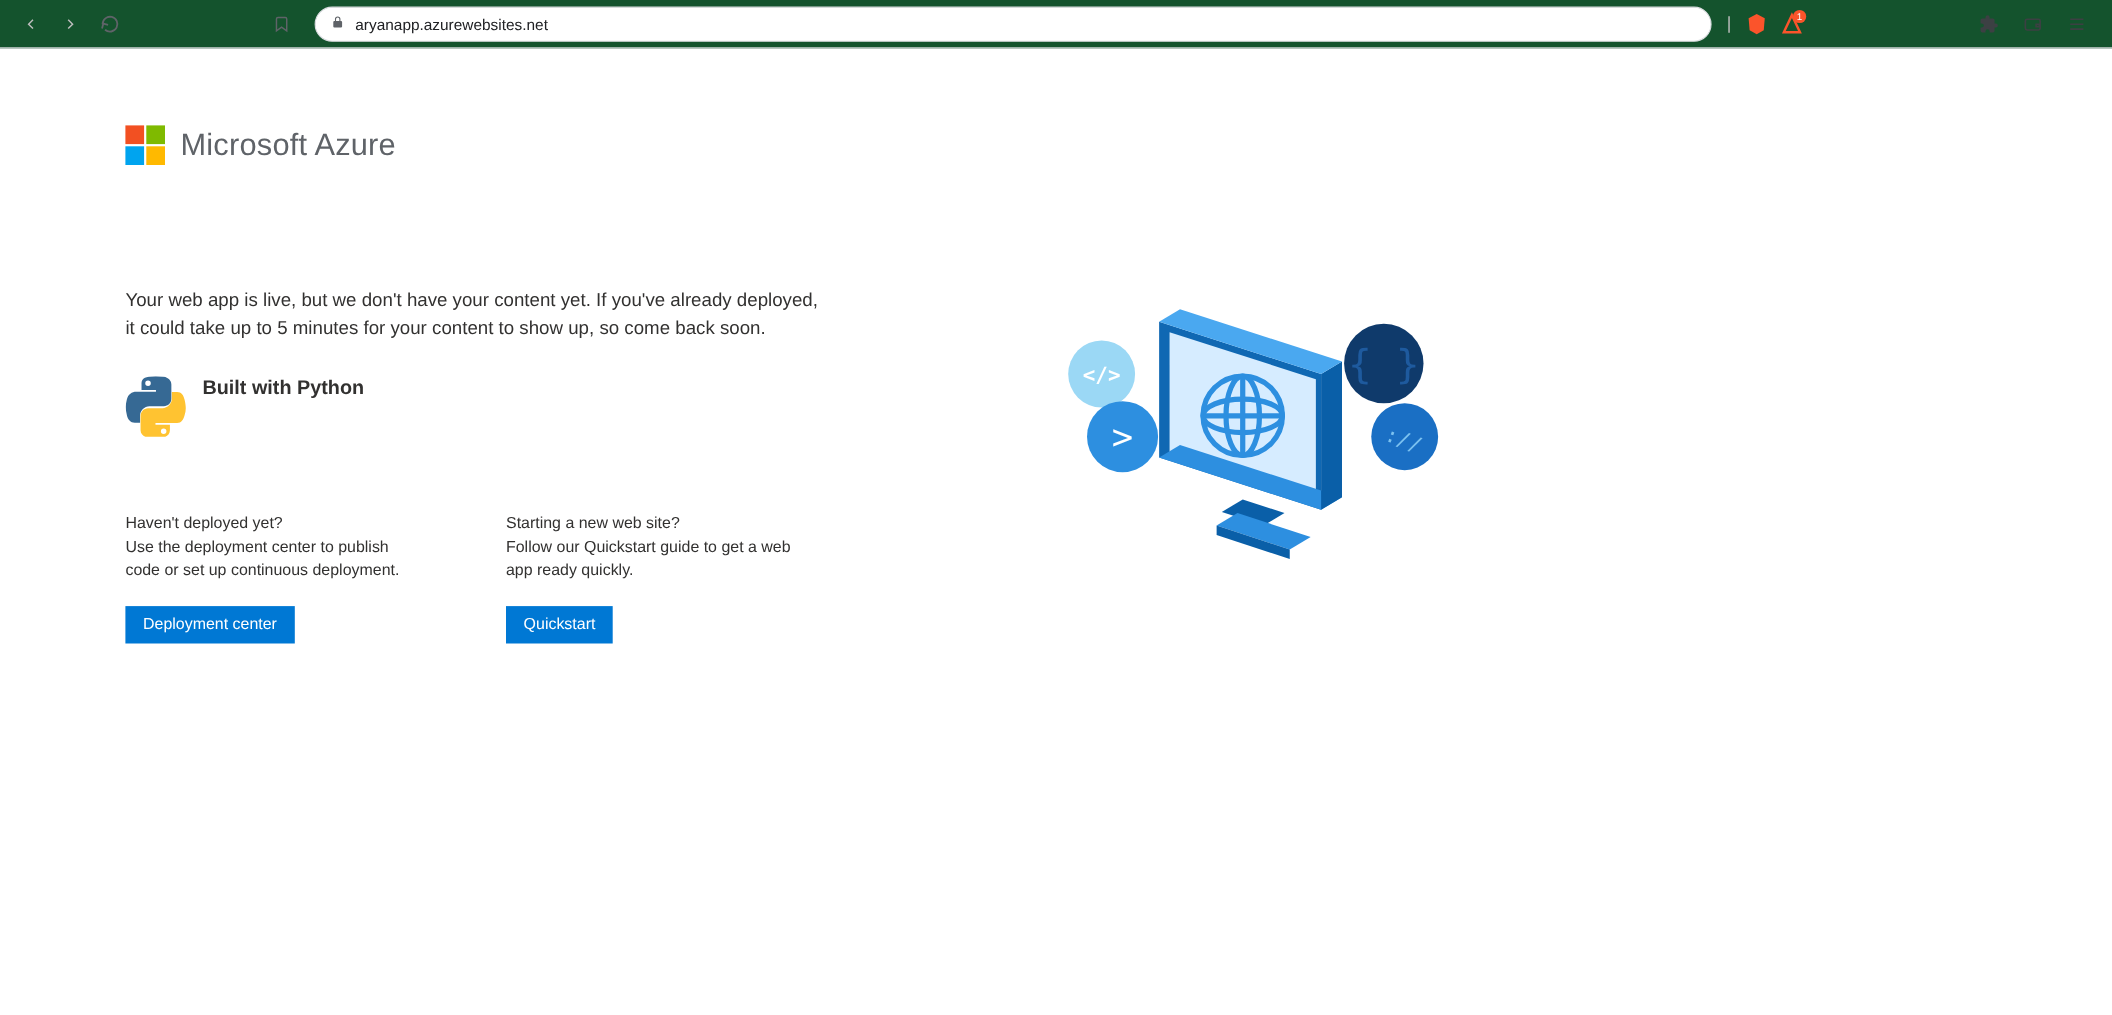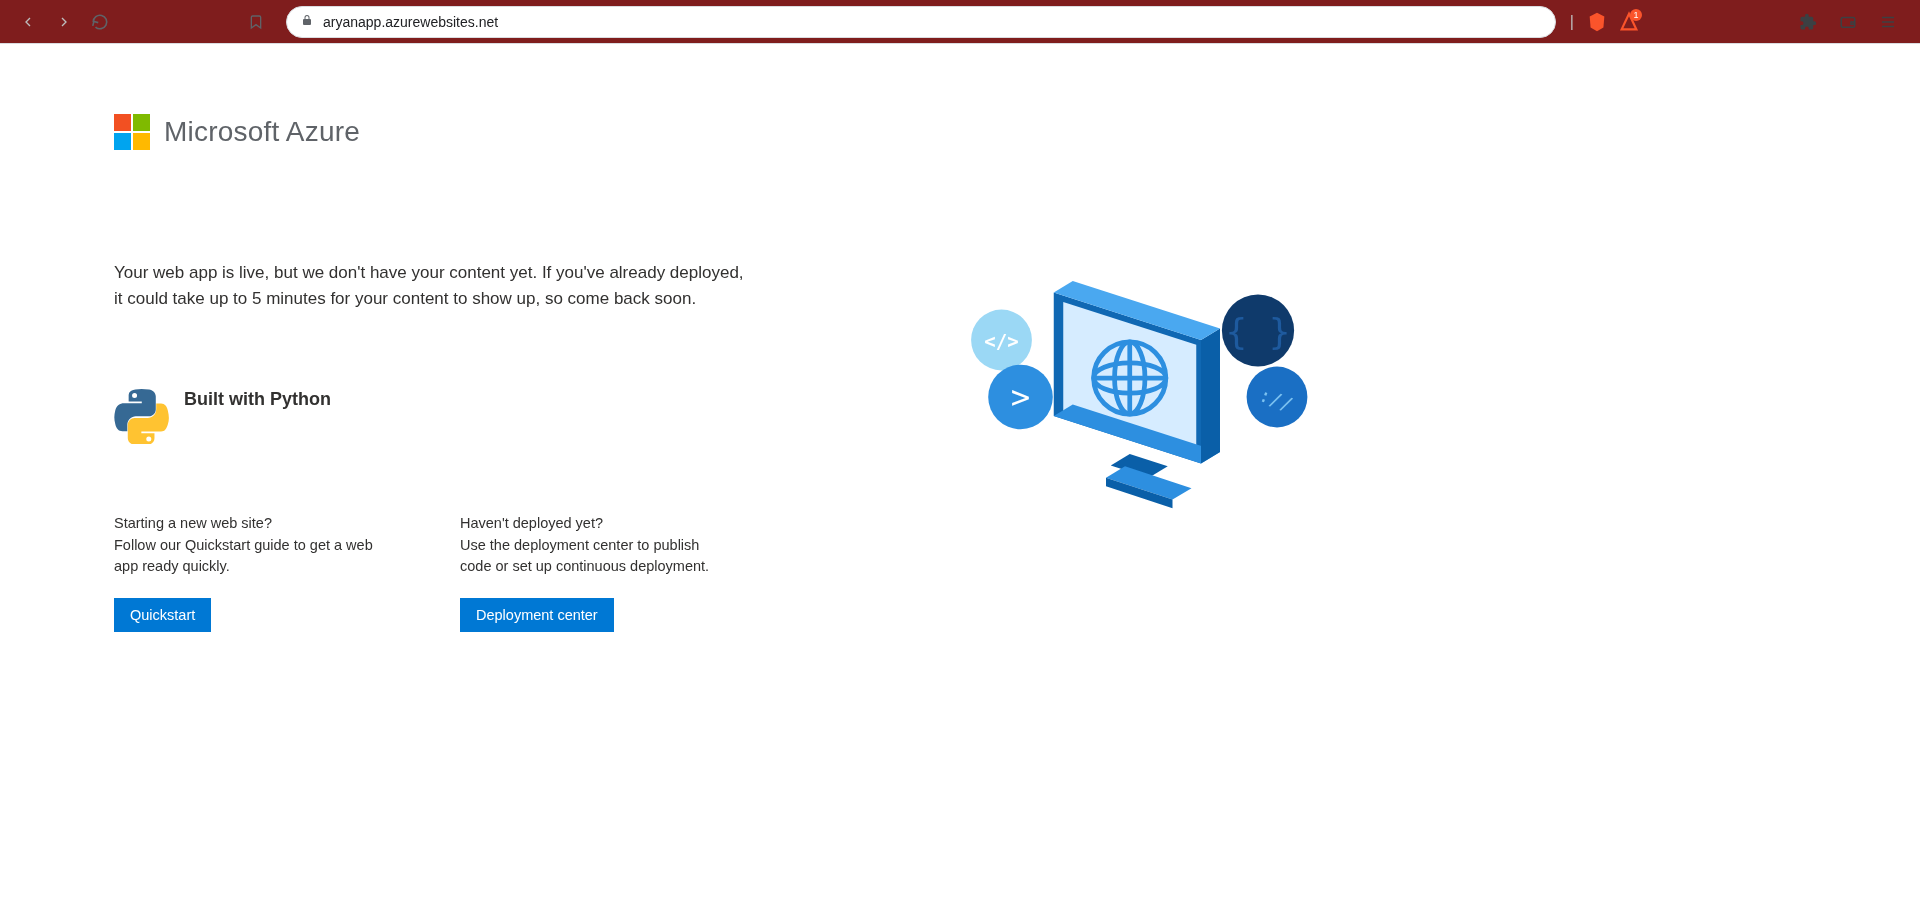--- a/index.html
+++ b/index.html
@@ -1,19 +1,19 @@
 <!DOCTYPE html>
 <html><head>
 <meta charset="utf-8">
 <style>
 * { margin: 0; padding: 0; box-sizing: border-box; }
 body { font-family: "Segoe UI", -apple-system, sans-serif; background: #fff; color: #323130; width: 1920px; }
 
 
-.browser-bar { height: 44px; background: #7f1d1d; display: flex; align-items: center; padding: 0 12px; border-bottom: 1px solid #dadce0; gap: 4px; }
+.browser-bar { height: 44px; background: #14532d; display: flex; align-items: center; padding: 0 12px; border-bottom: 1px solid #dadce0; gap: 4px; }
 .nav-btn { width: 32px; height: 32px; display: flex; align-items: center; justify-content: center; border-radius: 50%; color: #5f6368; cursor: pointer; font-size: 16px; }
 .nav-btn.disabled { color: #bdbdbd; cursor: default; }
 .bookmark-btn { width: 32px; height: 32px; display:flex; align-items:center; justify-content:center; color:#5f6368; margin-left: 120px; cursor:pointer; }
 .url-wrap { flex:1; background:#fff; border-radius:18px; height:32px; display:flex; align-items:center; padding:0 14px; margin:0 10px; gap:10px; color:#202124; font-size:14px; border:1px solid #dadce0; }
 .lock-icon { color:#5f6368; font-size:12px; }
 .brave-icon { width:22px; height:22px; color:#fb542b; margin-left:8px; }
 .brave-shield { width:22px; height:22px; position:relative; color:#fb542b; margin-left:6px; }
 .brave-shield .badge { position:absolute; top:-2px; right:-2px; background:#fb542b; color:#fff; font-size:9px; border-radius:8px; width:12px; height:12px; display:flex; align-items:center; justify-content:center; }
 .ext-area { display:flex; align-items:center; gap:12px; margin-left: 150px; padding-right: 6px; }
 .ext-btn { width:28px; height:28px; display:flex; align-items:center; justify-content:center; color:#3c4043; cursor:pointer; }
@@ -24,21 +24,21 @@
 .ms-squares { width:36px; height:36px; display:grid; grid-template-columns:1fr 1fr; grid-template-rows:1fr 1fr; gap:2px; }
 .ms-squares span:nth-child(1){background:#f25022;}
 .ms-squares span:nth-child(2){background:#7fba00;}
 .ms-squares span:nth-child(3){background:#00a4ef;}
 .ms-squares span:nth-child(4){background:#ffb900;}
 .azure-text { font-size:28px; font-weight:400; color:#5f6368; letter-spacing:0.2px; }
 
 .content-row { display:flex; gap: 140px; align-items:flex-start; }
 .left-col { flex: 0 0 700px; }
 .hero-title { font-size:34px; font-weight:600; line-height:1.25; margin-bottom: 48px; color:#1b1b1b; }
-.hero-para { font-size:17px; line-height:1.55; color:#323130; margin-bottom: 76px; max-width: 640px; }
+.hero-para { font-size:17px; line-height:1.55; color:#323130; margin-bottom: 29px; max-width: 640px; }
 
 .built-row { display:flex; align-items:flex-start; gap:14px; margin-bottom: 70px; }
 .python-icon { width:56px; height:56px; }
 .built-text { font-size:18px; font-weight:600; }
 
 .cta-row { display:flex; gap: 86px; }
 .cta-col { max-width: 260px; }
 .cta-q { font-size:14.5px; color:#323130; margin-bottom:4px; }
 .cta-p { font-size:14.5px; color:#323130; line-height:1.5; margin-bottom:20px; }
 .btn { display:inline-block; background:#0078d4; color:#fff; border:none; padding:9px 16px; font-size:14.5px; cursor:pointer; font-family:inherit; }
@@ -133,28 +133,28 @@
           <svg viewBox="0 0 256 255">
               <path d="M126 0c-10 0-20 1-29 2-26 5-30 14-30 32v23h60v8H45c-18 0-34 11-39 32-6 24-6 39 0 64 4 19 15 32 33 32h22v-29c0-21 18-39 39-39h60c17 0 31-14 31-31V34c0-17-14-29-31-32C148 1 137 0 126 0zM94 18a11 11 0 1 1 0 23 11 11 0 0 1 0-23z" fill="#366994"></path>
               <path d="M193 65v28c0 22-18 40-39 40H94c-17 0-31 15-31 32v60c0 17 15 27 31 32 20 6 39 7 60 0 14-4 31-12 31-32v-23h-60v-8h90c18 0 25-13 31-32 7-20 6-39 0-64-4-18-13-32-31-32h-22zm-34 152a11 11 0 1 1 0 23 11 11 0 0 1 0-23z" fill="#FFC331"></path>
             </svg>
         </span>
         <span class="built-text">Built with Python</span>
       </div>
 
       <div class="cta-row">
         <div class="cta-col">
+          <p class="cta-q">Haven't deployed yet?</p>
+          <p class="cta-p">Use the deployment center to publish code or set up continuous deployment.</p>
+          <button class="btn">Deployment center</button>
+        </div>
+        <div class="cta-col">
           <p class="cta-q">Starting a new web site?</p>
           <p class="cta-p">Follow our Quickstart guide to get a web app ready quickly.</p>
           <button class="btn">Quickstart</button>
-        </div>
-        <div class="cta-col">
-          <p class="cta-q">Haven't deployed yet?</p>
-          <p class="cta-p">Use the deployment center to publish code or set up continuous deployment.</p>
-          <button class="btn">Deployment center</button>
         </div>
       </div>
     </div>
 
     <div class="illus-wrap">
       <svg viewBox="0 0 400 280">
 
         <polygon points="105,30 260,80 260,210 105,160" fill="#1068b3"></polygon>
 
         <polygon points="115,40 255,85 255,200 115,155" fill="#d6ecff"></polygon>

